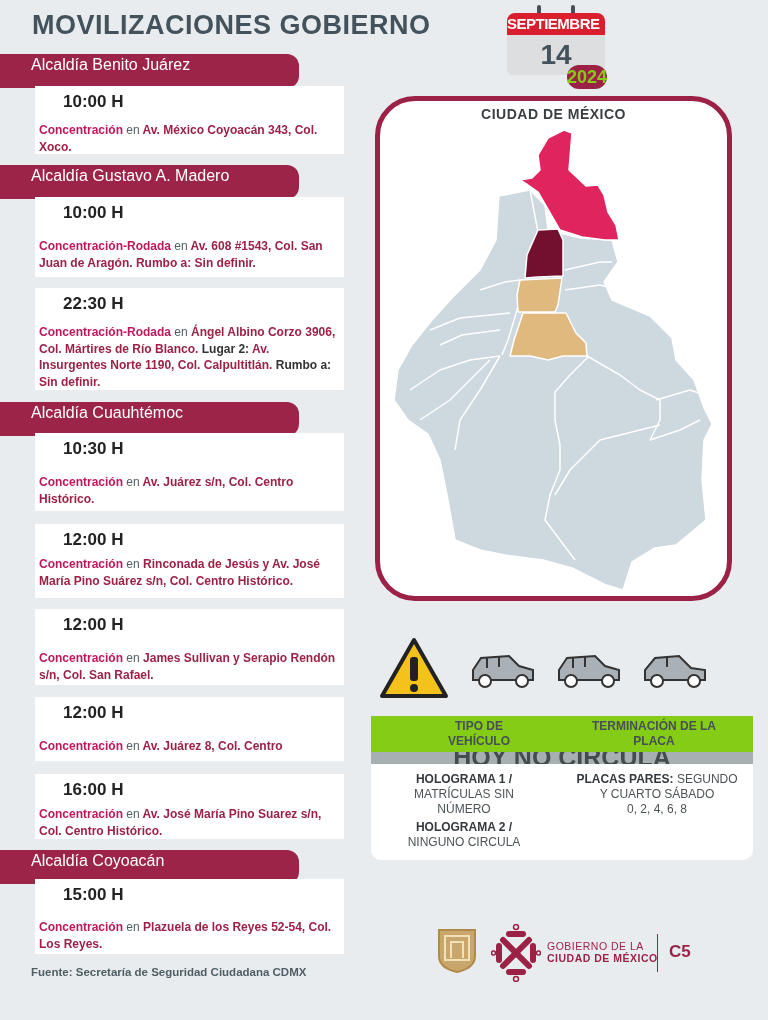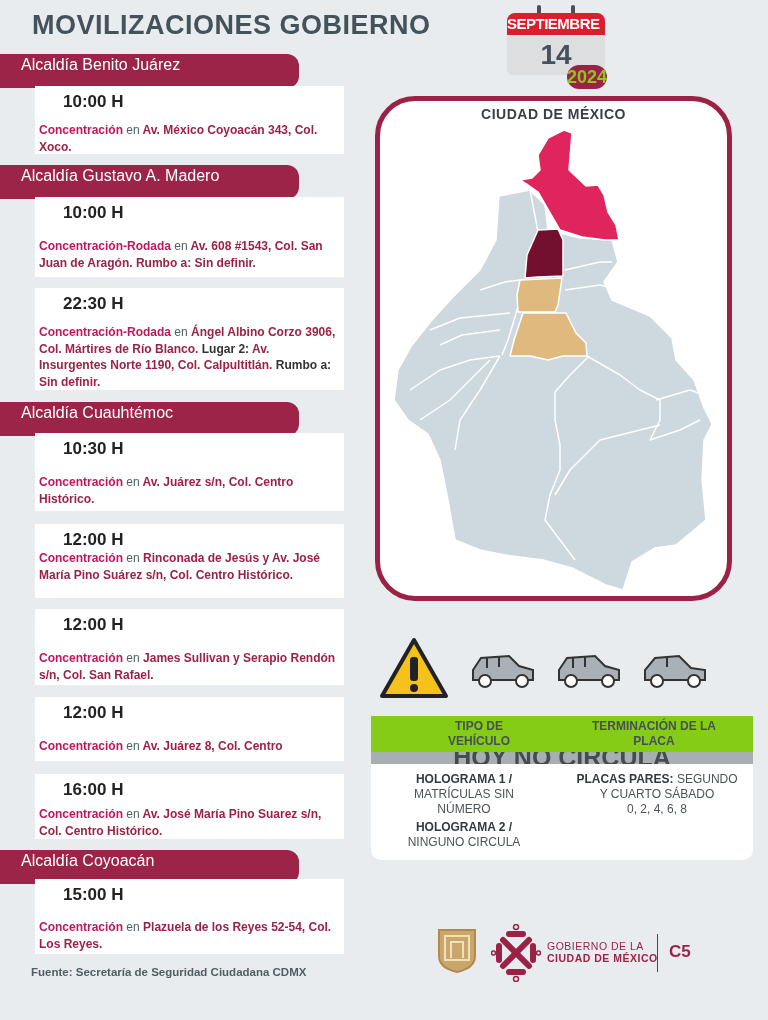--- a/index.html
+++ b/index.html
@@ -9,21 +9,21 @@
     .title { position: absolute; left: 32px; top: 10px; font-size: 27px; font-weight: bold; color: #44525c; letter-spacing: 0.5px; }
 
     
     .cal { position: absolute; left: 507px; top: 5px; width: 100px; height: 80px; }
     .cal-ring { position: absolute; top: 0; width: 4px; height: 12px; background: #4a4f55; border-radius: 2px; }
     .cal-head { position: absolute; left: 0; top: 8px; width: 98px; height: 22px; background: #d91e2e; border-radius: 8px 8px 0 0; color: #fff; font-size: 15px; font-weight: bold; line-height: 22px; letter-spacing: -0.5px; }
     .cal-body { position: absolute; left: 0; top: 30px; width: 98px; height: 40px; background: #dcdedf; border-radius: 0 0 6px 6px; color: #44525c; font-size: 28px; font-weight: bold; text-align: center; line-height: 40px; }
     .cal-year { position: absolute; left: 60px; top: 60px; width: 40px; height: 24px; background: #9b2246; border-radius: 12px; color: #84cc16; font-size: 18px; font-weight: bold; text-align: center; line-height: 24px; }
 
     
-    .section-band { position: absolute; left: 0; width: 299px; height: 34px; background: #9d2449; border-radius: 0 12px 12px 0; color: #fff; font-size: 16px; line-height: 22px; padding-left: 21px; }
+    .section-band { position: absolute; left: 0; width: 299px; height: 34px; background: #9d2449; border-radius: 0 12px 12px 0; color: #fff; font-size: 16px; line-height: 22px; padding-left: 31px; }
     .card { position: absolute; left: 35px; width: 309px; background: #fff; padding: 6px 4px 0 4px; }
     .card-time { font-size: 17px; font-weight: bold; color: #222; margin-left: 24px; }
     .card-desc { font-size: 12px; font-weight: bold; line-height: 16.5px; margin-top: 10px; color: #9b2246; }
     .card-desc .lbl { color: #be185d; }
     .card-desc .en { color: #4f5e64; font-weight: normal; }
     .card-desc .dark { color: #333; }
 
     .source { position: absolute; left: 31px; top: 966px; font-size: 11.5px; font-weight: bold; color: #4f5e64; }
 
     
@@ -79,21 +79,21 @@
   <div class="card-desc"><span class="lbl">Concentración-Rodada</span> <span class="en">en</span> <span>Ángel Albino Corzo 3906, Col. Mártires de Río Blanco.</span> <span class="dark">Lugar 2:</span> <span>Av. Insurgentes Norte 1190, Col. Calpultitlán.</span> <span class="dark">Rumbo a:</span> <span>Sin definir.</span></div>
 </div>
 
 <div class="section-band" style="top:402px">Alcaldía Cuauhtémoc</div>
 <div class="card" style="top:433px;height:78px">
   <div class="card-time">10:30 H</div>
   <div class="card-desc" style="margin-top:15px"><span class="lbl">Concentración</span> <span class="en">en</span> <span>Av. Juárez s/n, Col. Centro Histórico.</span></div>
 </div>
 <div class="card" style="top:524px;height:74px">
   <div class="card-time">12:00 H</div>
-  <div class="card-desc" style="margin-top:0"><span class="lbl">Concentración</span> <span class="en">en</span> <span>Rinconada de Jesús y Av. José María Pino Suárez s/n, Col. Centro Histórico.</span></div>
+  <div class="card-desc" style="margin-top:6px"><span class="lbl">Concentración</span> <span class="en">en</span> <span>Rinconada de Jesús y Av. José María Pino Suárez s/n, Col. Centro Histórico.</span></div>
 </div>
 <div class="card" style="top:609px;height:76px">
   <div class="card-time">12:00 H</div>
   <div class="card-desc" style="margin-top:15px"><span class="lbl">Concentración</span> <span class="en">en</span> <span>James Sullivan y Serapio Rendón s/n, Col. San Rafael.</span></div>
 </div>
 <div class="card" style="top:697px;height:64px">
   <div class="card-time">12:00 H</div>
   <div class="card-desc" style="margin-top:15px"><span class="lbl">Concentración</span> <span class="en">en</span> <span>Av. Juárez 8, Col. Centro</span></div>
 </div>
 <div class="card" style="top:774px;height:65px">

